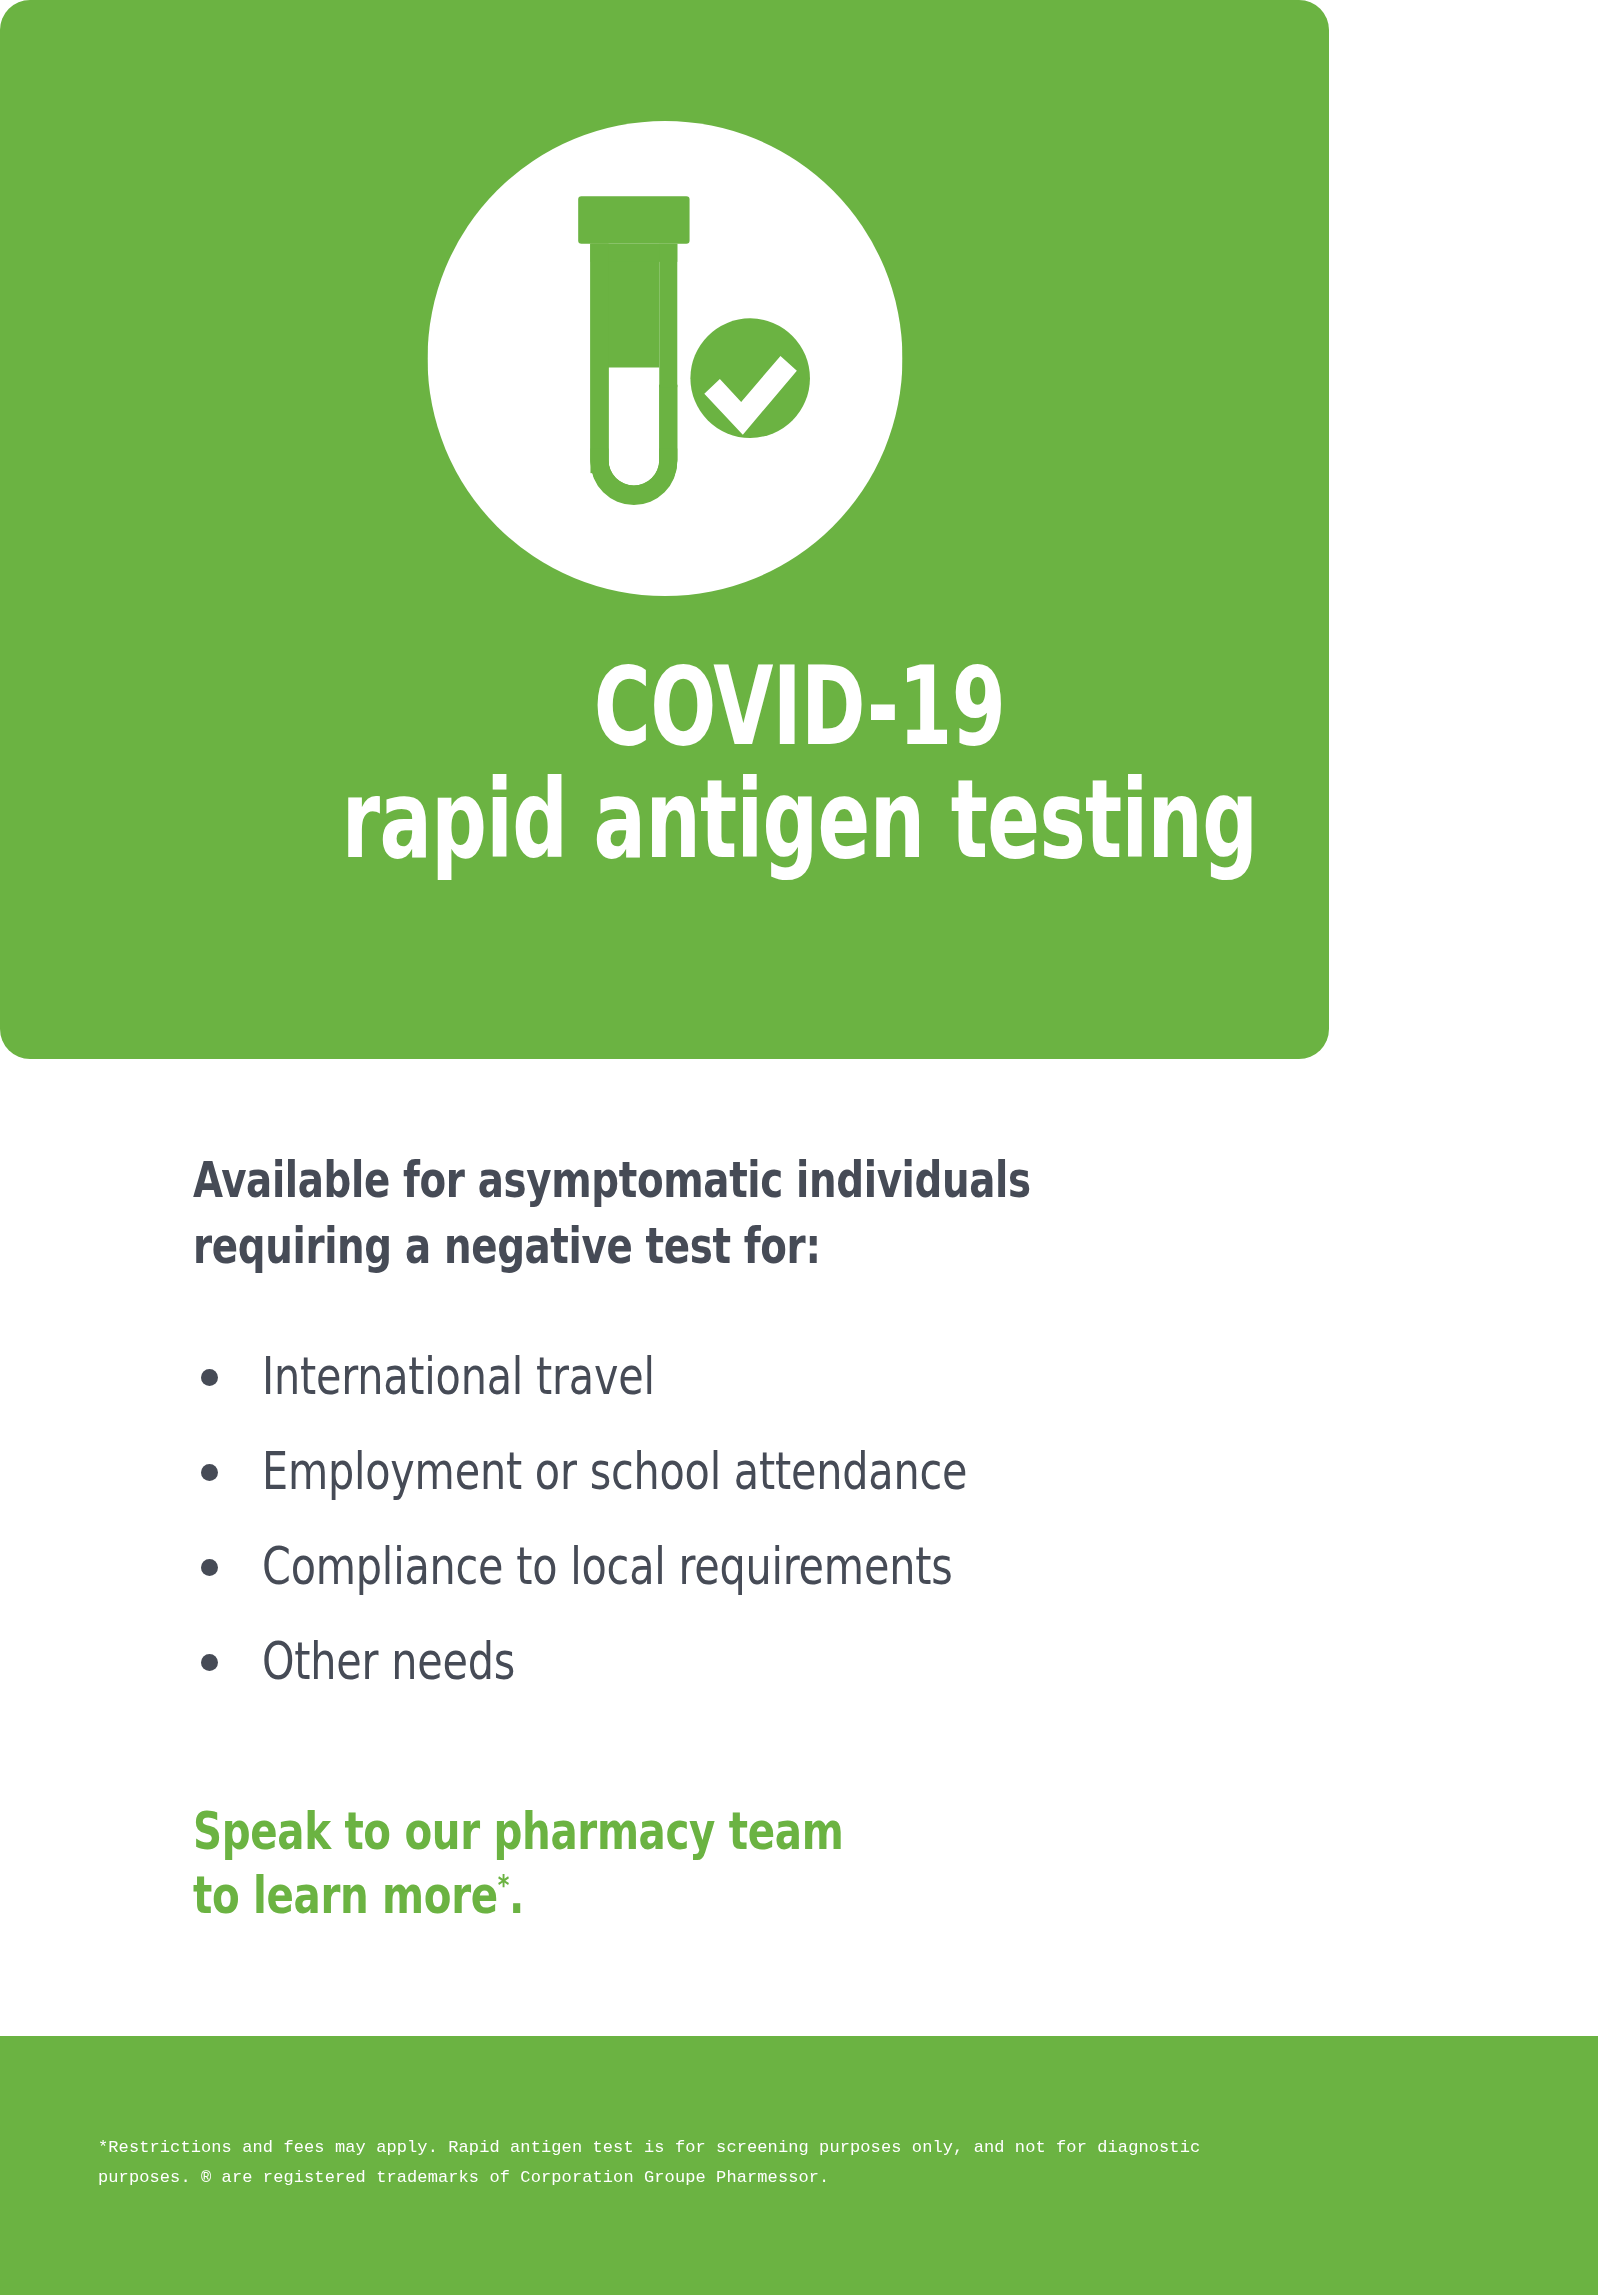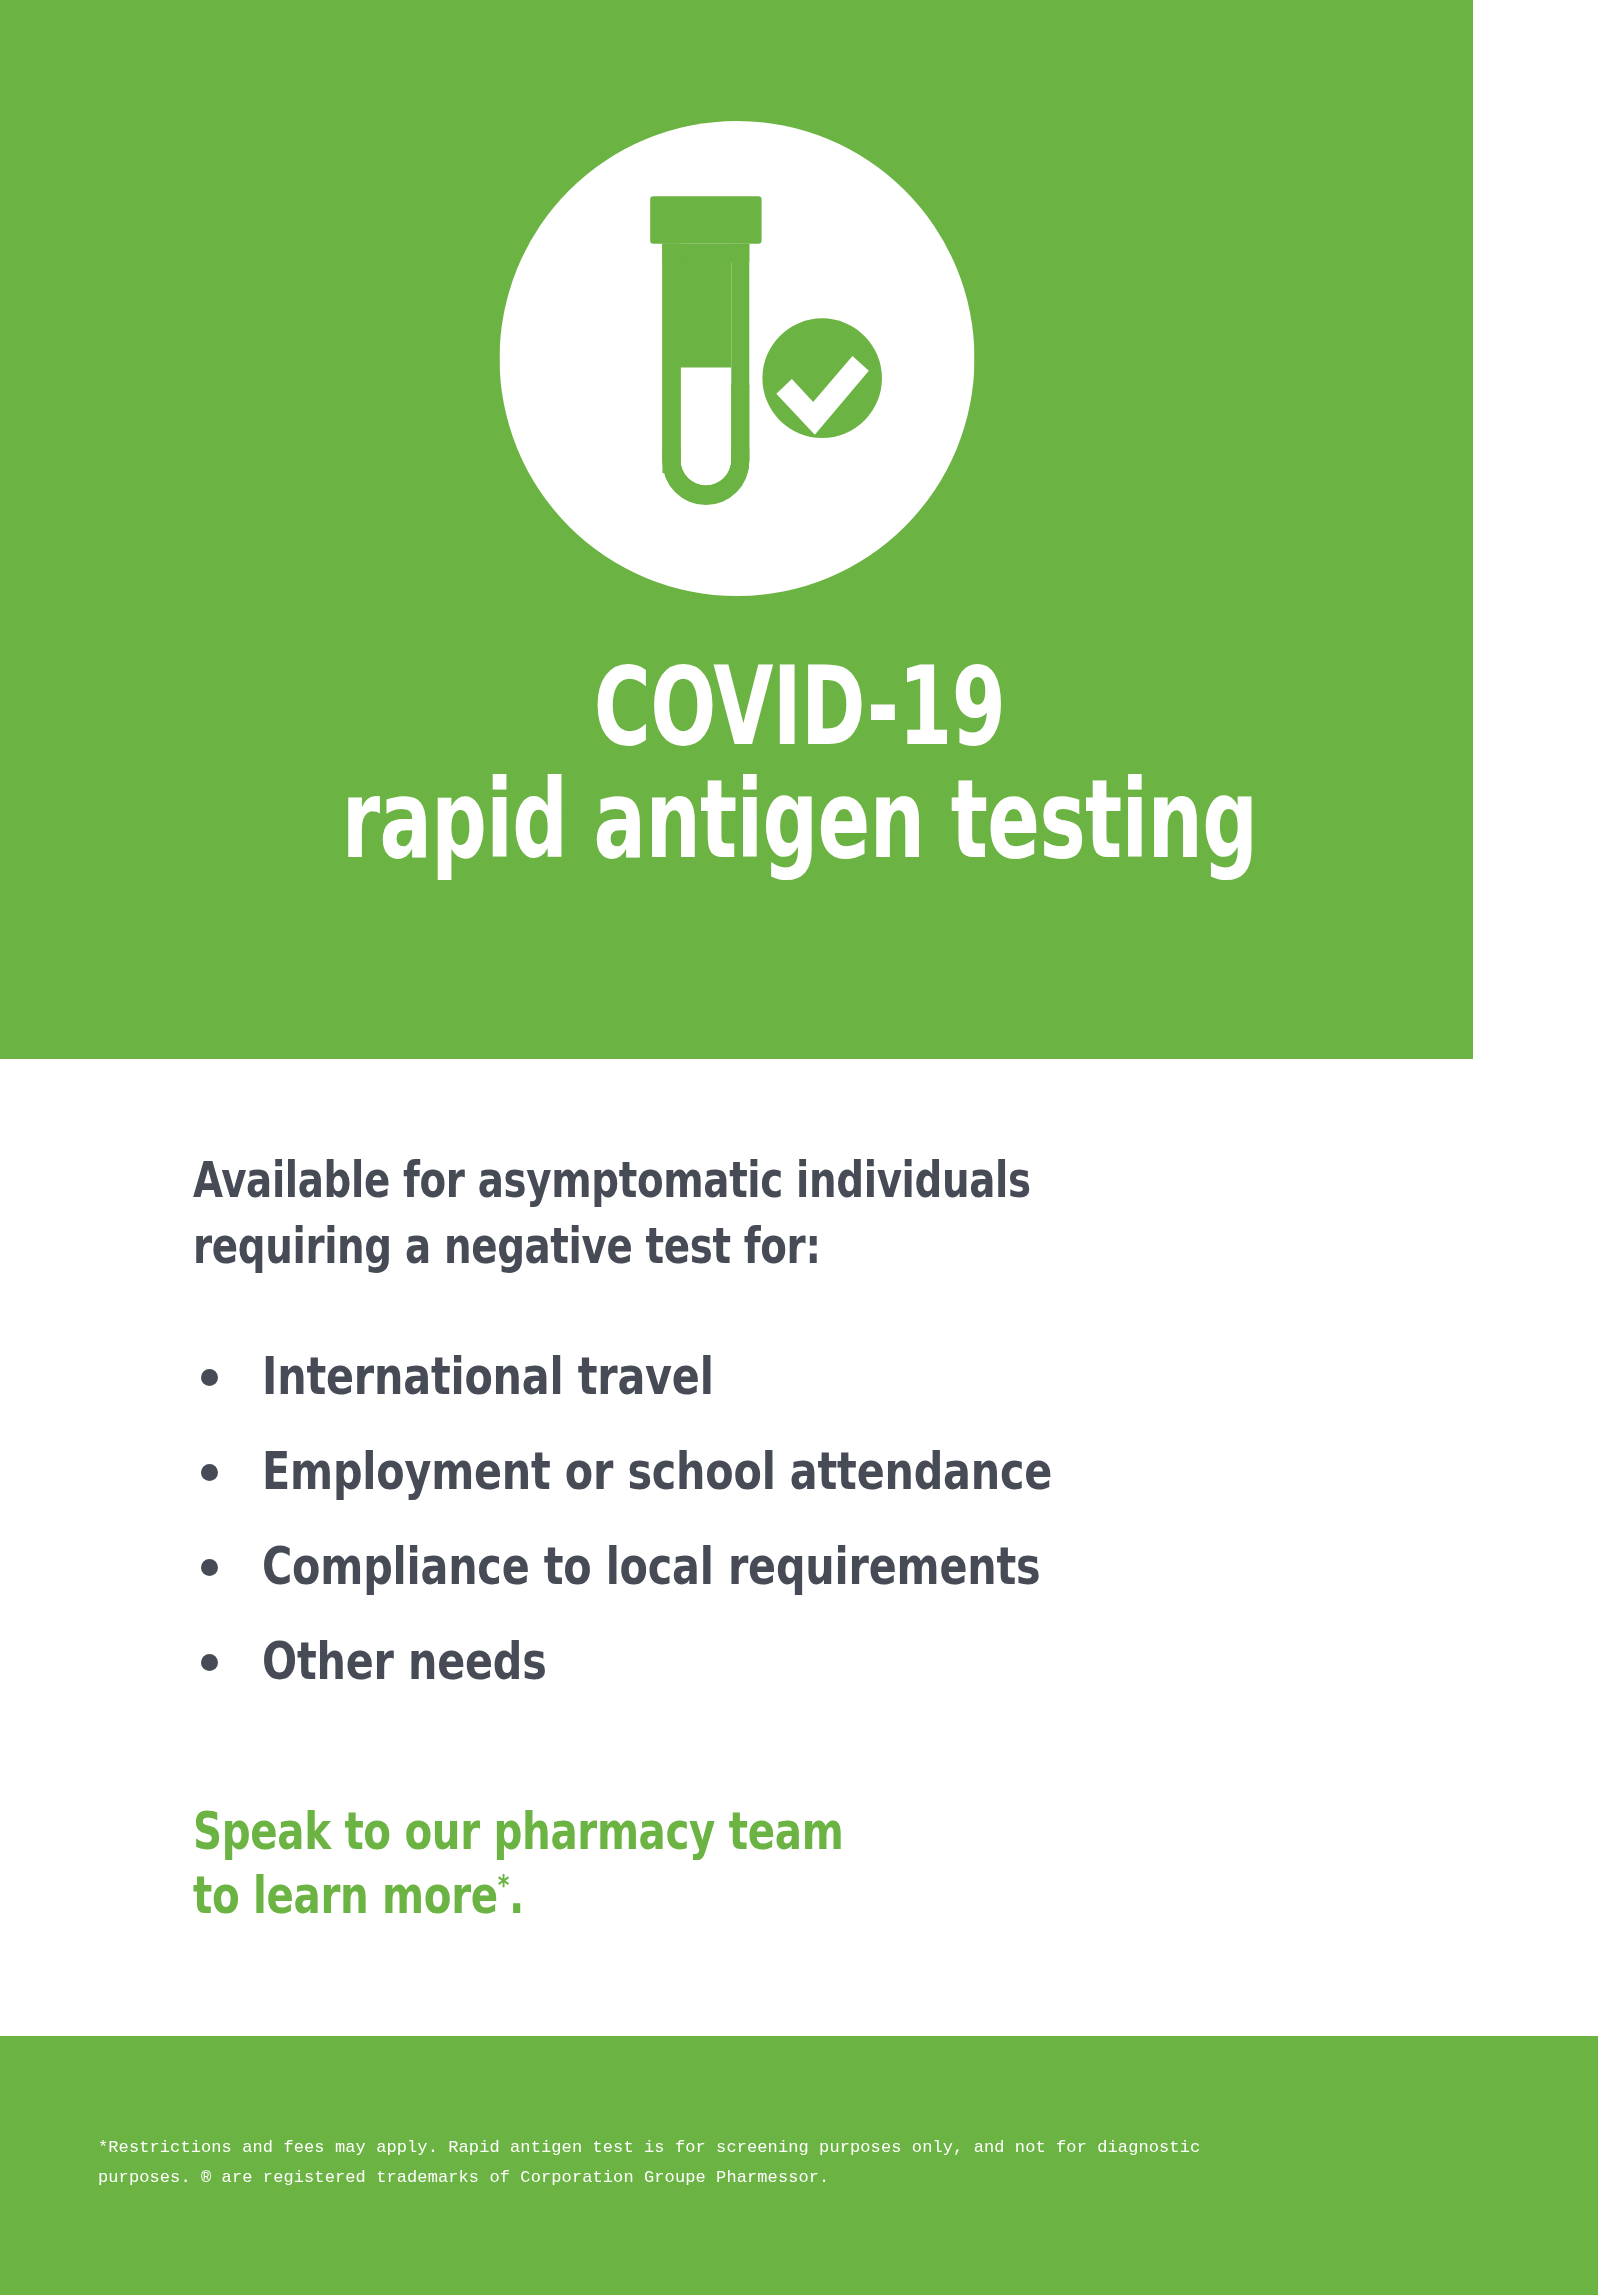--- a/index.html
+++ b/index.html
@@ -16,23 +16,24 @@
     position:relative;
     width:1599px;
     height:2295px;
     background:#ffffff;
   }
 
   
   .header-band {
     position:absolute;
     left:0; top:0;
-    width:1473px;
+    width:1329px;
     height:1059px;
     background:#6BB342;
+    border-radius:30px;
   }
 
   .hero-icon-wrap {
     position:absolute;
     left:50%;
     top:121px;
     transform:translateX(-50%);
     width:475px;
     height:475px;
   }
@@ -88,21 +89,21 @@
     left:193px;
     top:287px;
     width:1312px;
     list-style:none;
   }
   .bullet-item {
     position:relative;
     height:95px;
     color:#464B56;
     font-family:"Liberation Sans Narrow","DejaVu Sans Condensed","Liberation Sans",sans-serif;
-    font-weight:bold;
+    font-weight:normal;
     font-size:51px;
     line-height:61px;
     letter-spacing:-0.2px;
   }
   .bullet-dot {
     position:absolute;
     left:8.2px;
     top:23px;
     width:17px;
     height:17px;

